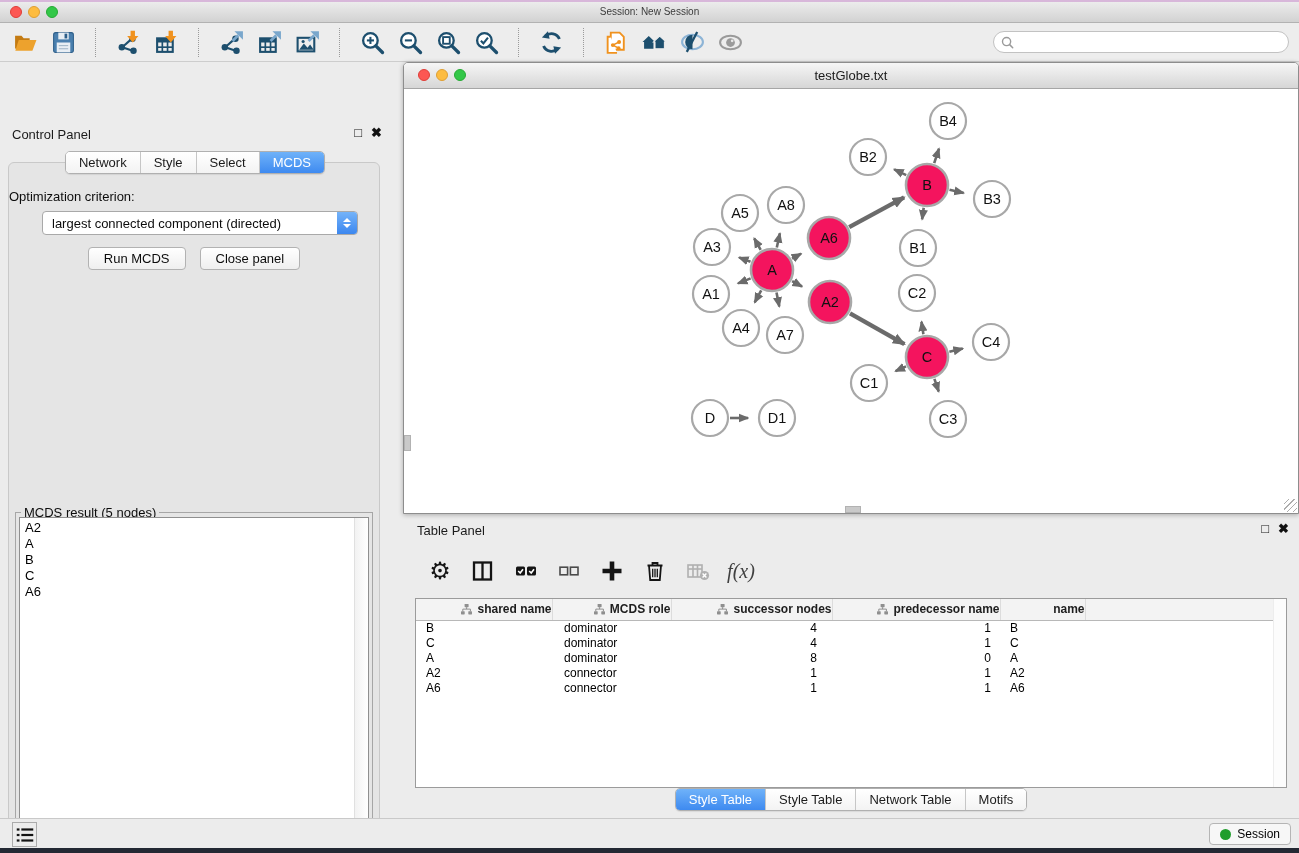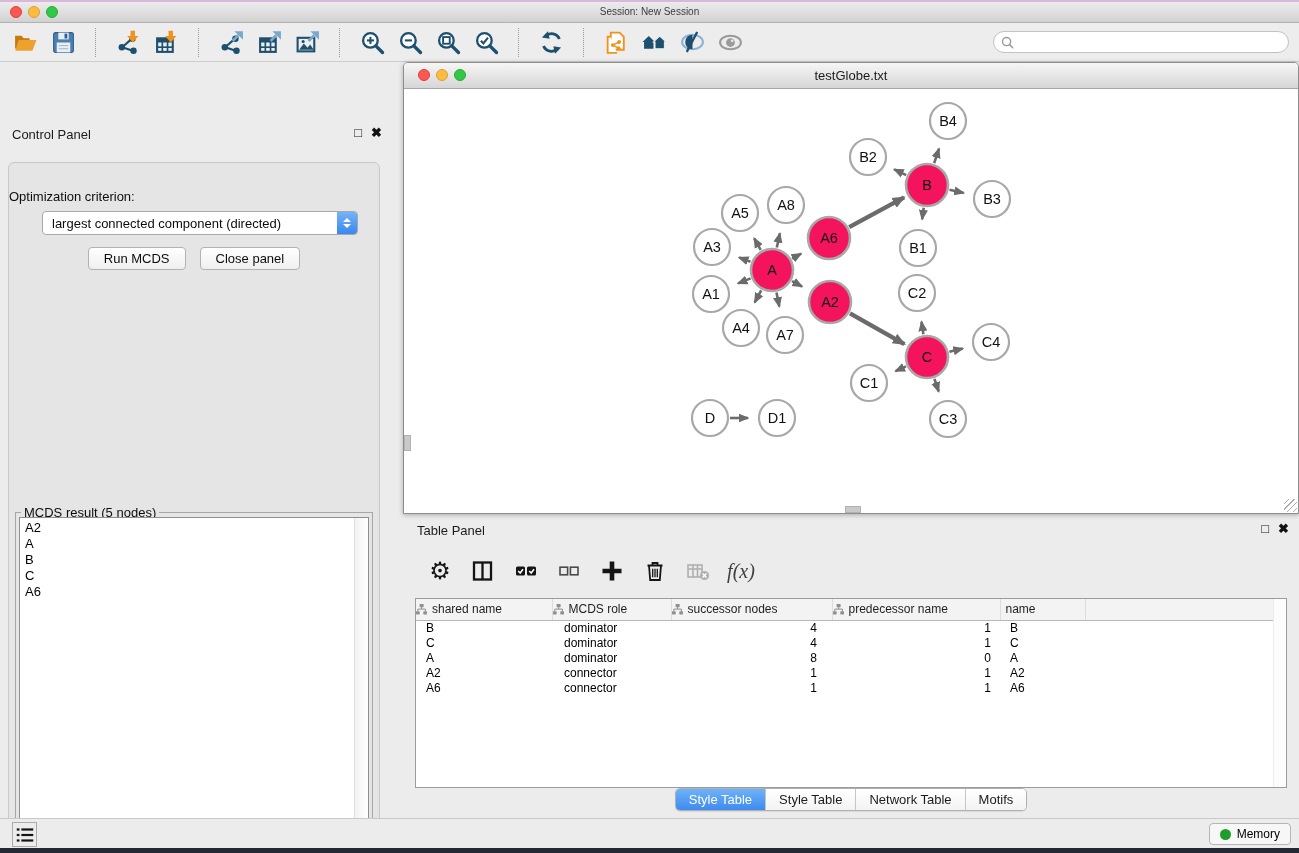--- a/index.html
+++ b/index.html
@@ -94,21 +94,21 @@
               display:flex;align-items:center;gap:13px;padding-left:14px;}
   .tp-btn{width:30px;height:30px;display:flex;align-items:center;justify-content:center;
           background:none;border:none;padding:0;}
   .tp-btn svg{width:24px;height:24px;}
   .gear-glyph{font-size:24px;line-height:24px;color:#161616;}
   .fx-glyph{font-family:"Liberation Serif",serif;font-style:italic;font-size:20px;color:#404040;}
   .data-table{position:absolute;left:12px;top:80px;width:872px;height:190px;border:1px solid #9b9b9b;
               background:#fff;box-sizing:border-box;overflow:hidden;}
   .data-table table{border-collapse:collapse;width:860px;font-size:12px;table-layout:fixed;}
   .data-table th{height:21px;background:#f3f3f3;border-right:1px solid #dcdcdc;border-bottom:1px solid #b8b8b8;
-                 font-weight:normal;color:#1e1e1e;text-align:left;padding:0;overflow:hidden;white-space:nowrap;}
+                 font-weight:bold;color:#1e1e1e;text-align:right;padding:0;overflow:hidden;white-space:nowrap;}
   .data-table th .hlabel{margin-left:5px;vertical-align:1px;}
   .data-table th svg{vertical-align:-1px;}
   .data-table td{height:15px;padding:0;line-height:15px;color:#000;white-space:nowrap;overflow:hidden;}
   td.al{padding-left:10px;text-align:left;}
   td.al2{padding-left:12px;text-align:left;}
   td.ar{padding-right:15px;text-align:right;}
   td.ar2{padding-right:9px;text-align:right;}
   .tbl-scroll{position:absolute;right:0;top:0;bottom:0;width:12px;background:#fcfcfc;border-left:1px solid #ededed;}
   .tp-tabs{position:absolute;top:270px;left:0;width:100%;display:flex;justify-content:center;}
 
@@ -305,20 +305,28 @@
 </div>
 
 <div class="main">
 
   <div class="control-panel">
     <div class="cp-title">Control Panel</div>
     <div class="panel-win-btns">
       <button class="pw-btn">□</button>
       <button class="pw-btn">✖</button>
     </div>
+    <div class="cp-tabs">
+        <span class="seg" id="cp-seg">
+          <button>Network</button>
+          <button>Style</button>
+          <button>Select</button>
+          <button class="sel">MCDS</button>
+        </span>
+      </div>
     <div class="cp-box">
       <div class="opt-label">Optimization criterion:</div>
       <div class="criterion">
         <span class="val">largest connected component (directed)</span>
         <span class="stepper">
             <i class="up"></i>
             <i class="dn"></i>
           </span>
       </div>
       <div class="cp-buttons">
@@ -645,16 +653,16 @@
         </g>
       <g fill="#141414">
           <rect x="3" y="4.8" width="3" height="2.4"></rect>
           <rect x="3" y="10.8" width="3" height="2.4"></rect>
           <rect x="3" y="16.8" width="3" height="2.4"></rect>
         </g>
     </svg>
   </button>
   <button class="memory-btn">
     <span class="mem-dot" id="mem-dot" style="background: rgb(31, 157, 43);"></span>
-    <span>Memory</span>
+    <span>Session</span>
   </button>
 </div>
 <div class="bottom-strip"></div>
 
 </body></html>

